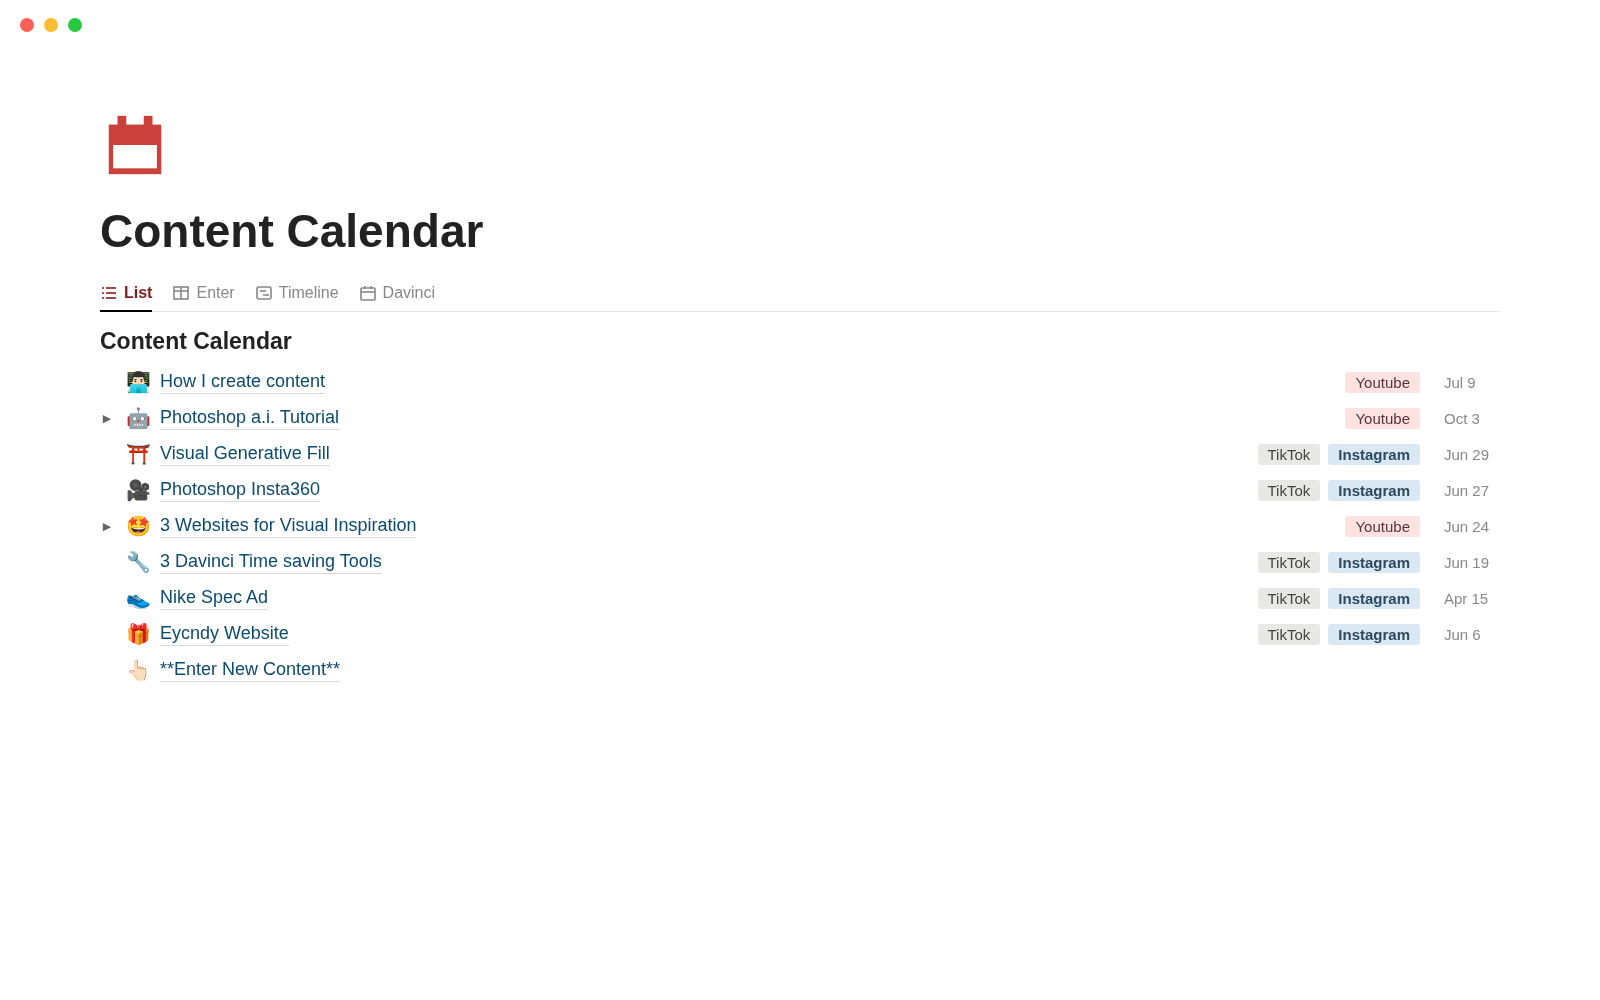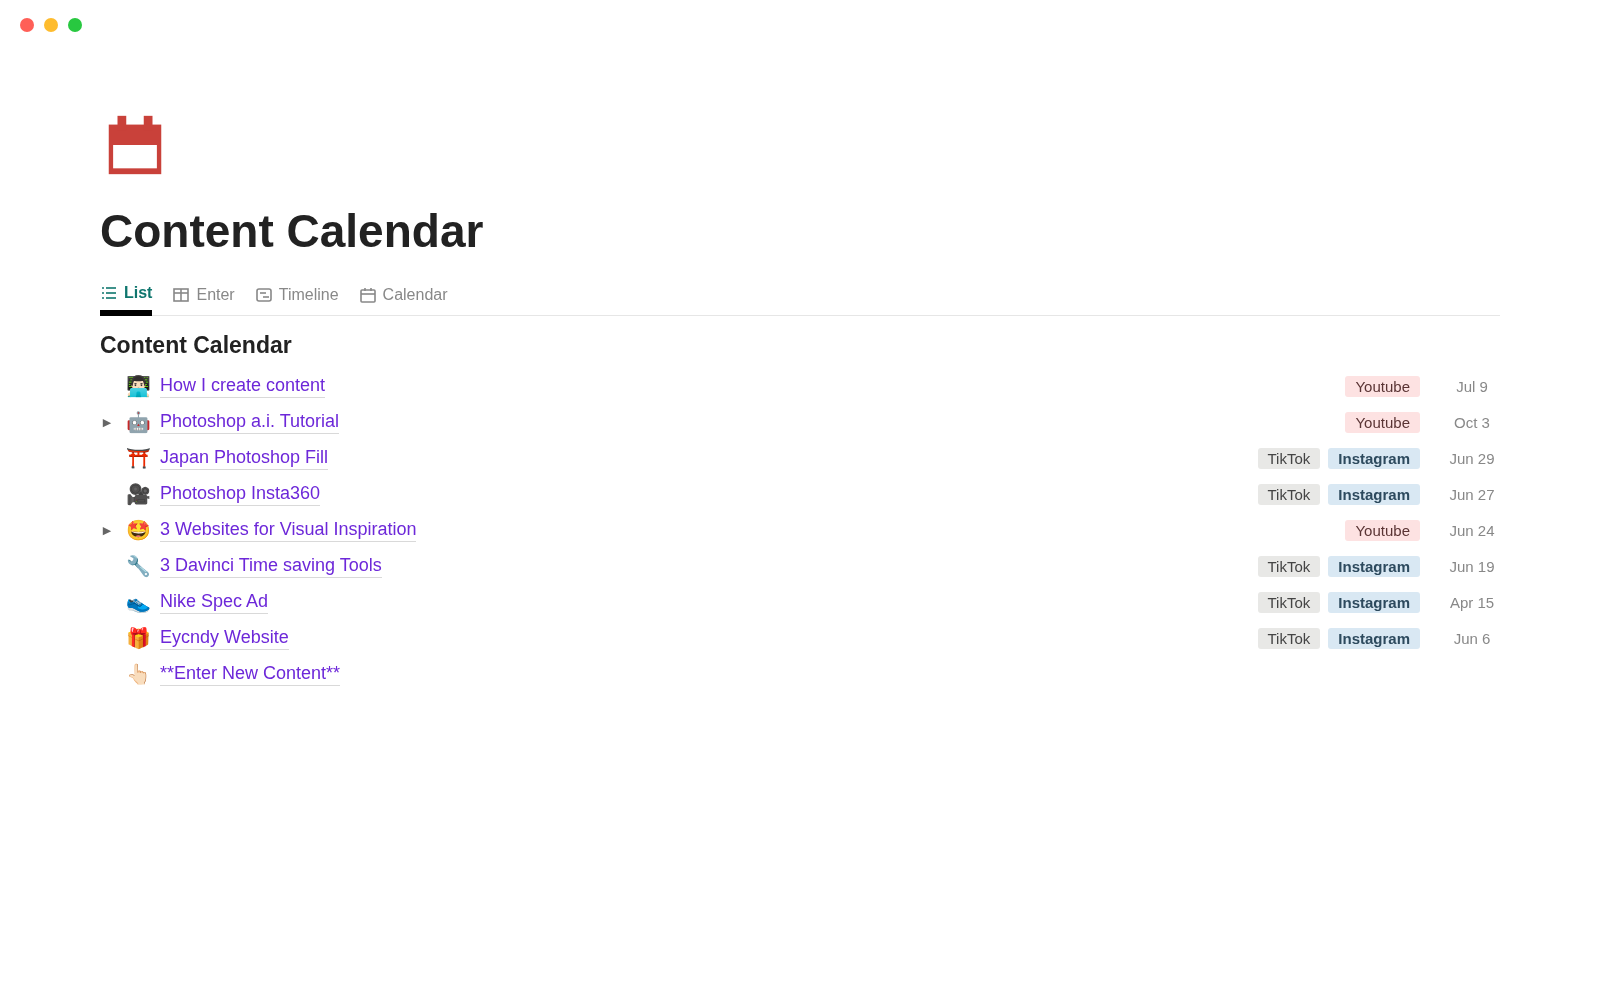--- a/index.html
+++ b/index.html
@@ -52,23 +52,23 @@
       align-items: center;
       gap: 6px;
       padding: 8px 0;
       color: #888;
       font-size: 16px;
       cursor: pointer;
       border-bottom: 2px solid transparent;
       margin-bottom: -1px;
     }
     .tab.active {
-      color: #0f766e;
+      color: #7f1d1d;
       font-weight: 600;
-      border-bottom: 6px solid #000000;
+      border-bottom: 2px solid #000000;
       align-items: flex-end;
     }
     .tab-icon {
       display: inline-flex;
       width: 18px;
       height: 18px;
       align-items: center;
       justify-content: center;
     }
     .subtitle {
@@ -91,42 +91,42 @@
       color: #666;
       font-size: 11px;
     }
     .emoji {
       font-size: 20px;
       width: 22px;
       text-align: center;
     }
     .item-title {
       font-size: 18px;
-      color: #6d28d9;
+      color: #0c4a6e;
       border-bottom: 1px solid rgba(0,0,0,0.15);
       padding-bottom: 1px;
       cursor: pointer;
     }
     .spacer { flex: 1; }
     .tags {
       display: flex;
       gap: 8px;
       border-radius: 8px;
     }
     .tag {
       font-size: 15px;
       padding: 2px 10px;
       border-radius: 3px;
     }
     .tag-youtube { background: #fde2e2; color: #5a3434; }
     .tag-tiktok { background: #e8e8e6; color: #444; }
     .tag-instagram { background: #d9e8f3; color: #2d4a5e; font-weight: bold; }
     .date {
       width: 56px;
-      text-align: center;
+      text-align: left;
       font-size: 15px;
       color: #888;
       margin-left: 12px;
     }
   </style>
 </head>
 <body>
 
 <div class="traffic-lights">
   <div class="traffic-light tl-red"></div>
@@ -182,21 +182,21 @@
       </div>
       <div class="tab">
         <span class="tab-icon">
           <svg viewBox="0 0 18 18" width="18" height="18">
             <rect x="2" y="4" width="14" height="12" rx="1" stroke="currentColor" stroke-width="1.6" fill="none"></rect>
             <line x1="2" y1="8" x2="16" y2="8" stroke="currentColor" stroke-width="1.6" fill="none"></line>
             <line x1="6" y1="2" x2="6" y2="5" stroke="currentColor" stroke-width="1.6" fill="none"></line>
             <line x1="12" y1="2" x2="12" y2="5" stroke="currentColor" stroke-width="1.6" fill="none"></line>
           </svg>
         </span>
-        <span>Calendar</span>
+        <span>Davinci</span>
       </div>
     </div>
 
   <h2 class="subtitle">Content Calendar</h2>
 
   <div class="rows" id="rows">
       <div class="row">
         <div class="expand-col"></div>
         <div class="emoji">👨🏻‍💻</div>
         <div class="item-title">How I create content</div>
@@ -212,21 +212,21 @@
         <div class="item-title">Photoshop a.i. Tutorial</div>
         <div class="spacer"></div>
         <div class="tags">
           <span class="tag tag-youtube">Youtube</span>
         </div>
         <div class="date">Oct 3</div>
       </div>
       <div class="row">
         <div class="expand-col"></div>
         <div class="emoji">⛩️</div>
-        <div class="item-title">Japan Photoshop Fill</div>
+        <div class="item-title">Visual Generative Fill</div>
         <div class="spacer"></div>
         <div class="tags">
           <span class="tag tag-tiktok">TikTok</span>
           <span class="tag tag-instagram">Instagram</span>
         </div>
         <div class="date">Jun 29</div>
       </div>
       <div class="row">
         <div class="expand-col"></div>
         <div class="emoji">🎥</div>

